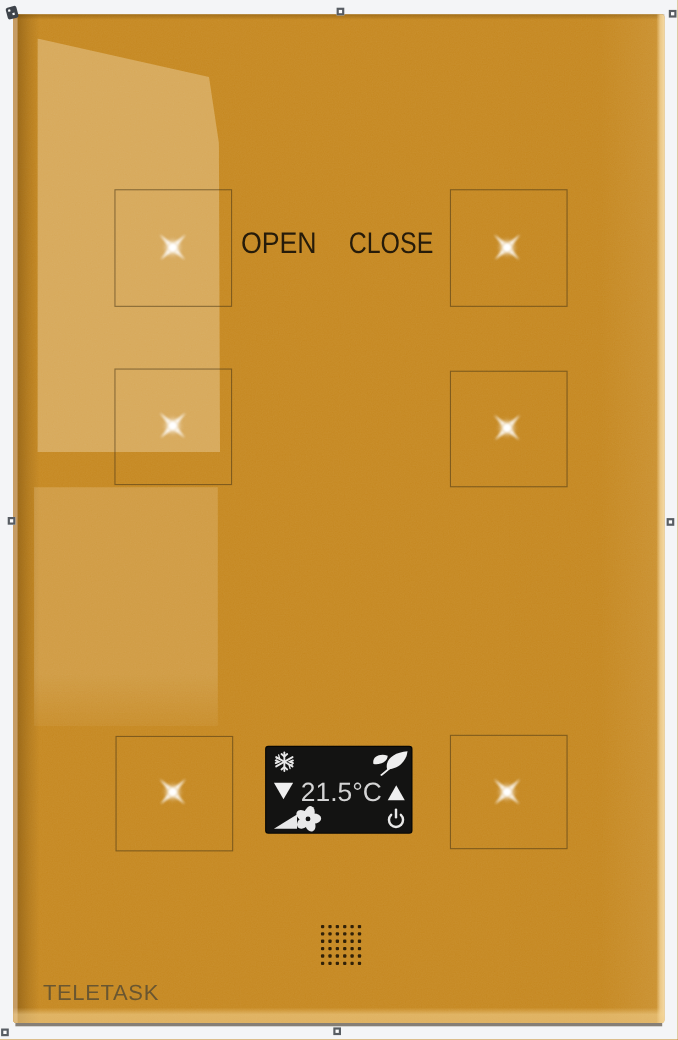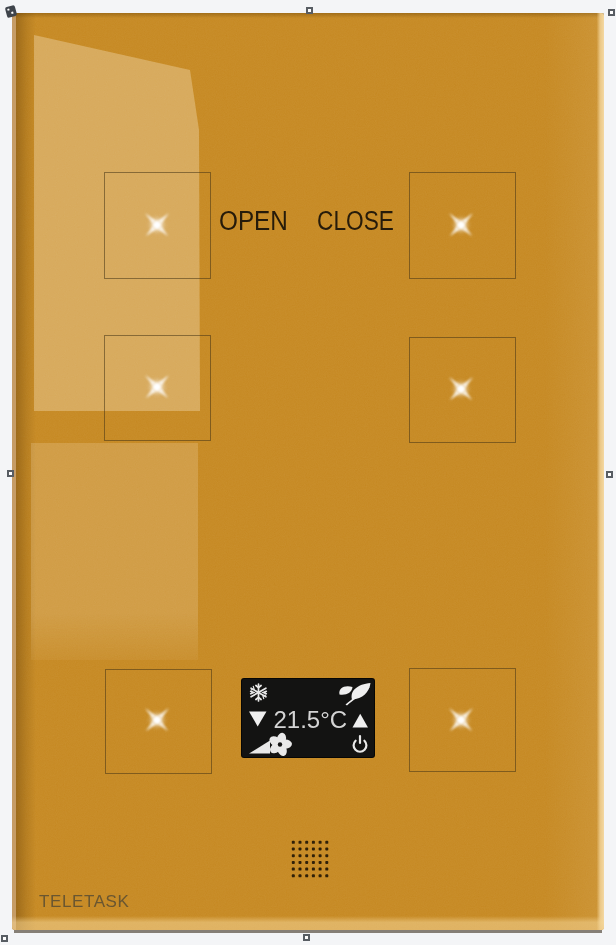--- a/index.html
+++ b/index.html
@@ -28,21 +28,21 @@
   .b1{left:104px;top:172px;width:105px;height:105px;}
   .b2{left:409px;top:172px;width:105px;height:105px;}
   .b3{left:104px;top:335px;width:105px;height:104px;}
   .b4{left:409px;top:337px;width:105px;height:104px;}
   .b5{left:105px;top:669px;width:105px;height:103px;}
   .b6{left:409px;top:668px;width:105px;height:102px;}
   .lbl{color:#261b0a;font-size:27px;letter-spacing:0px;transform-origin:left top;filter:blur(0.3px);}
   .open{left:219px;top:206px;transform:scaleX(0.90);}
   .close{left:317px;top:206px;transform:scaleX(0.84);}
   .disp{left:242px;top:679px;width:132px;height:78px;background:#131312;border-radius:2px;box-shadow:0 0 0 1px #060604;}
-  .tele{left:39px;top:892px;font-size:17px;letter-spacing:0.6px;color:rgba(92,78,50,0.88);filter:blur(0.4px);}
+  .tele{left:39px;top:892px;font-size:20px;letter-spacing:0.6px;color:rgba(92,78,50,0.88);filter:blur(0.4px);}
   .mark{background:#fdfdfd;border:2px solid #585d63;width:3px;height:3px;}
   .sparkle{pointer-events:none;}
 </style>
 </head>
 <body>
 <div id="stage">
   <div class="abs panel"></div>
   <svg class="abs noise" width="592" height="917">
     <filter id="nz">
         <feTurbulence type="fractalNoise" baseFrequency="0.9" numOctaves="2" seed="7"></feTurbulence>

